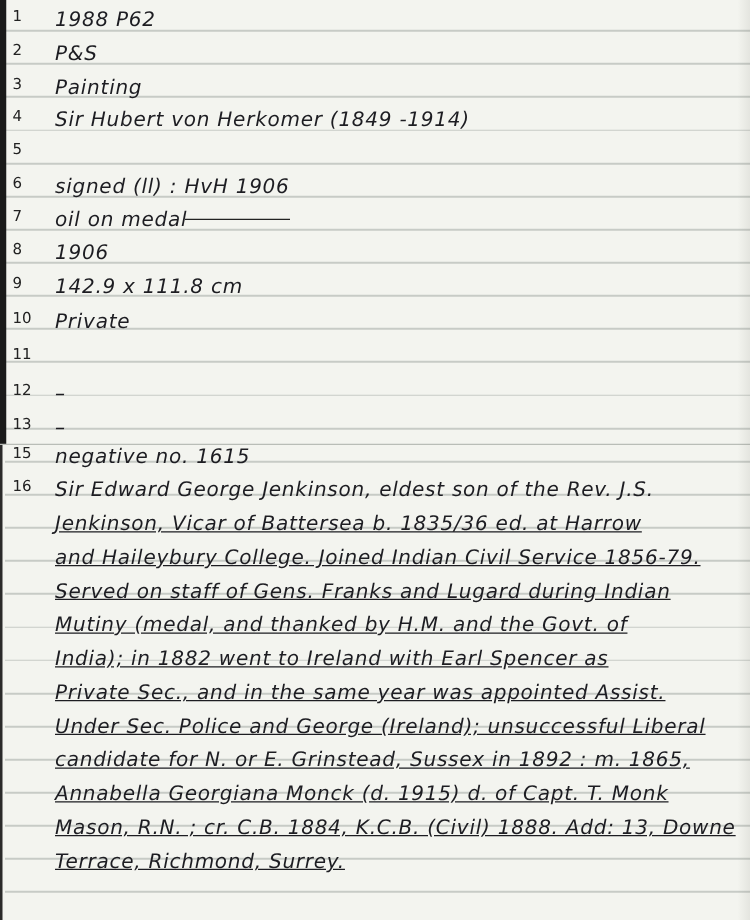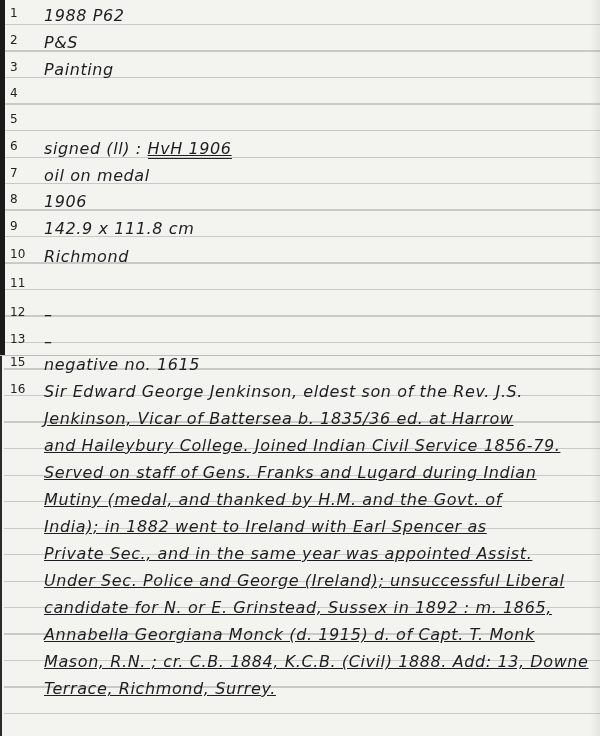--- a/index.html
+++ b/index.html
@@ -47,21 +47,21 @@
     white-space: nowrap;
   }
   .num {
     position: absolute; left: 10px; width: 26px;
     font-size: 12px; font-style: normal; color: #222;
     letter-spacing: 0;
   }
   .txt {
     position: absolute; left: 44px;
   }
-  .underline { border-bottom: 1.5px solid #222; padding-bottom: 0; text-decoration: underline; }
+  .underline { border-bottom: 1.5px solid #222; padding-bottom: 17px; }
   .cont .txt { left: 44px; text-decoration: underline; }
 </style>
 </head>
 <body>
 
 <div class="page"></div>
 <div class="left-edge"></div>
 <div class="left-edge-lower"></div>
 <div class="page-seam"></div>
 <div class="right-shadow"></div>
@@ -74,20 +74,21 @@
   <div class="row" style="top:33px">
     <span class="num">2</span>
     <span class="txt">P&amp;S</span>
   </div>
   <div class="row" style="top:60px">
     <span class="num">3</span>
     <span class="txt">Painting</span>
   </div>
   <div class="row" style="top:86px">
     <span class="num">4</span>
+    <span class="txt">Sir Hubert von Herkomer (1849 -1914)</span>
   </div>
   <div class="row" style="top:112px">
     <span class="num">5</span>
   </div>
   <div class="row" style="top:139px">
     <span class="num">6</span>
     <span class="txt"><span>signed (ll) : </span><span class="underline">HvH 1906</span></span>
   </div>
   <div class="row" style="top:166px">
     <span class="num">7</span>
@@ -96,21 +97,21 @@
   <div class="row" style="top:192px">
     <span class="num">8</span>
     <span class="txt">1906</span>
   </div>
   <div class="row" style="top:219px">
     <span class="num">9</span>
     <span class="txt">142.9  x  111.8 cm</span>
   </div>
   <div class="row" style="top:247px">
     <span class="num">10</span>
-    <span class="txt">Richmond</span>
+    <span class="txt">Private</span>
   </div>
   <div class="row" style="top:276px">
     <span class="num">11</span>
   </div>
   <div class="row" style="top:305px">
     <span class="num">12</span>
     <span class="txt">–</span>
   </div>
   <div class="row" style="top:332px">
     <span class="num">13</span>

